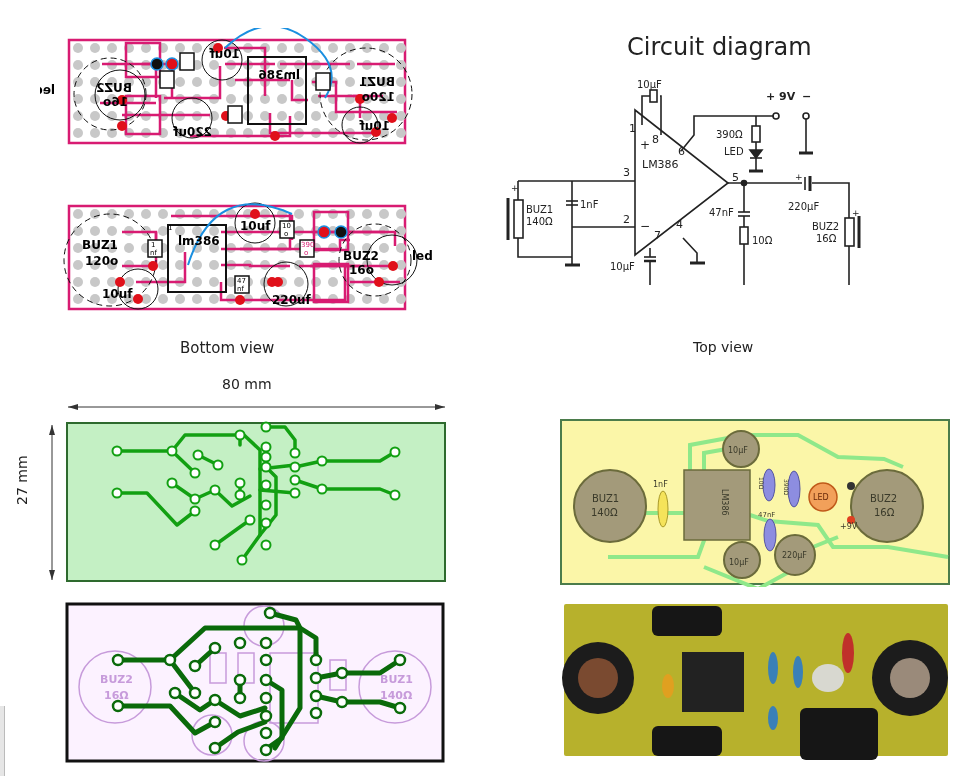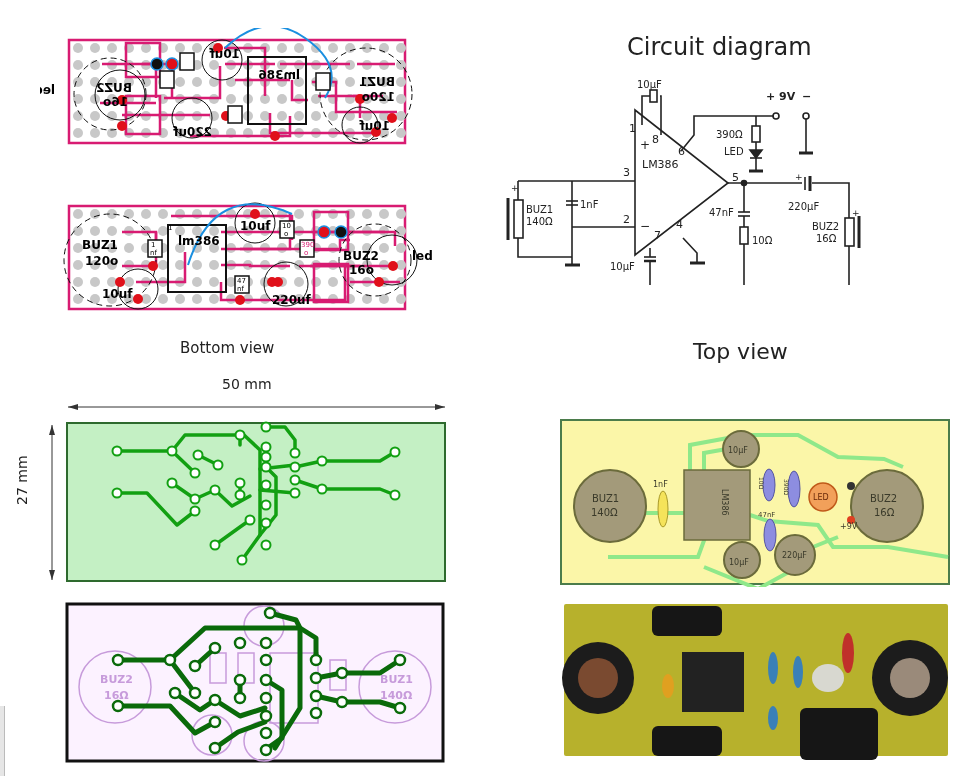--- a/index.html
+++ b/index.html
@@ -476,21 +476,21 @@
     <text x="224" y="75" font-size="10">LED</text>
     <text x="266" y="20" font-size="11" font-weight="bold">+ 9V</text>
     <text x="302" y="20" font-size="11" font-weight="bold">−</text>
     <text x="11" y="111" font-size="9">+</text>
     <text x="295" y="100" font-size="9">+</text>
     <text x="352" y="136" font-size="9">+</text>
   </g>
 </svg>
 
 <div class="heading" style="left:180px;top:339px;font-size:15px;">Bottom view</div>
-<div class="heading" style="left:222px;top:376px;font-size:14px;">50 mm</div>
+<div class="heading" style="left:222px;top:376px;font-size:14px;">80 mm</div>
 <div class="heading" style="left:14px;top:505px;font-size:14px;transform:rotate(-90deg);transform-origin:left top;">27 mm</div>
 <svg class="abs" style="left:20px;top:395px" width="440" height="200">
   <line x1="48" y1="12" x2="425" y2="12" stroke="#333" stroke-width="1"></line>
   <polygon points="48,12 58,9 58,15" fill="#333"></polygon>
   <polygon points="425,12 415,9 415,15" fill="#333"></polygon>
   <line x1="32" y1="30" x2="32" y2="185" stroke="#333" stroke-width="1"></line>
   <polygon points="32,30 29,40 35,40" fill="#333"></polygon>
   <polygon points="32,185 29,175 35,175" fill="#333"></polygon>
   <rect x="47" y="28" width="378" height="158" fill="#c4f0c4" stroke="#2e6a2e" stroke-width="2"></rect>
   <g stroke="#12a012" stroke-width="3.5" fill="none" stroke-linecap="round" stroke-linejoin="round">
@@ -605,21 +605,21 @@
       <circle cx="282" cy="104" r="5"></circle>
       <circle cx="340" cy="62" r="5"></circle>
       <circle cx="340" cy="110" r="5"></circle>
       <circle cx="115" cy="95" r="5"></circle>
       <circle cx="155" cy="102" r="5"></circle>
       <circle cx="155" cy="124" r="5"></circle>
       <circle cx="155" cy="150" r="5"></circle>
     </g>
 </svg>
 
-<div class="heading" style="left:693px;top:339px;font-size:22px;">Top view</div>
+<div class="heading" style="left:693px;top:339px;font-size:14px;">Top view</div>
 <svg class="abs" style="left:558px;top:417px" width="395" height="170">
   <rect x="3" y="3" width="388" height="164" fill="#fbf6a8" stroke="#4b7c4b" stroke-width="2"></rect>
   <g stroke="#8fe88a" stroke-width="4" fill="none">
     <polyline points="50,96 140,96 148,82"></polyline>
     <polyline points="50,140 140,140 148,118"></polyline>
     <polyline points="132,100 132,28 186,18 240,18 280,40 326,42 345,50"></polyline>
     <polyline points="146,118 146,36 180,30"></polyline>
     <polyline points="146,150 200,172 240,150"></polyline>
     <polyline points="192,98 210,104 260,108 275,130 330,130 390,140"></polyline>
     <polyline points="220,150 240,136 280,120"></polyline>

